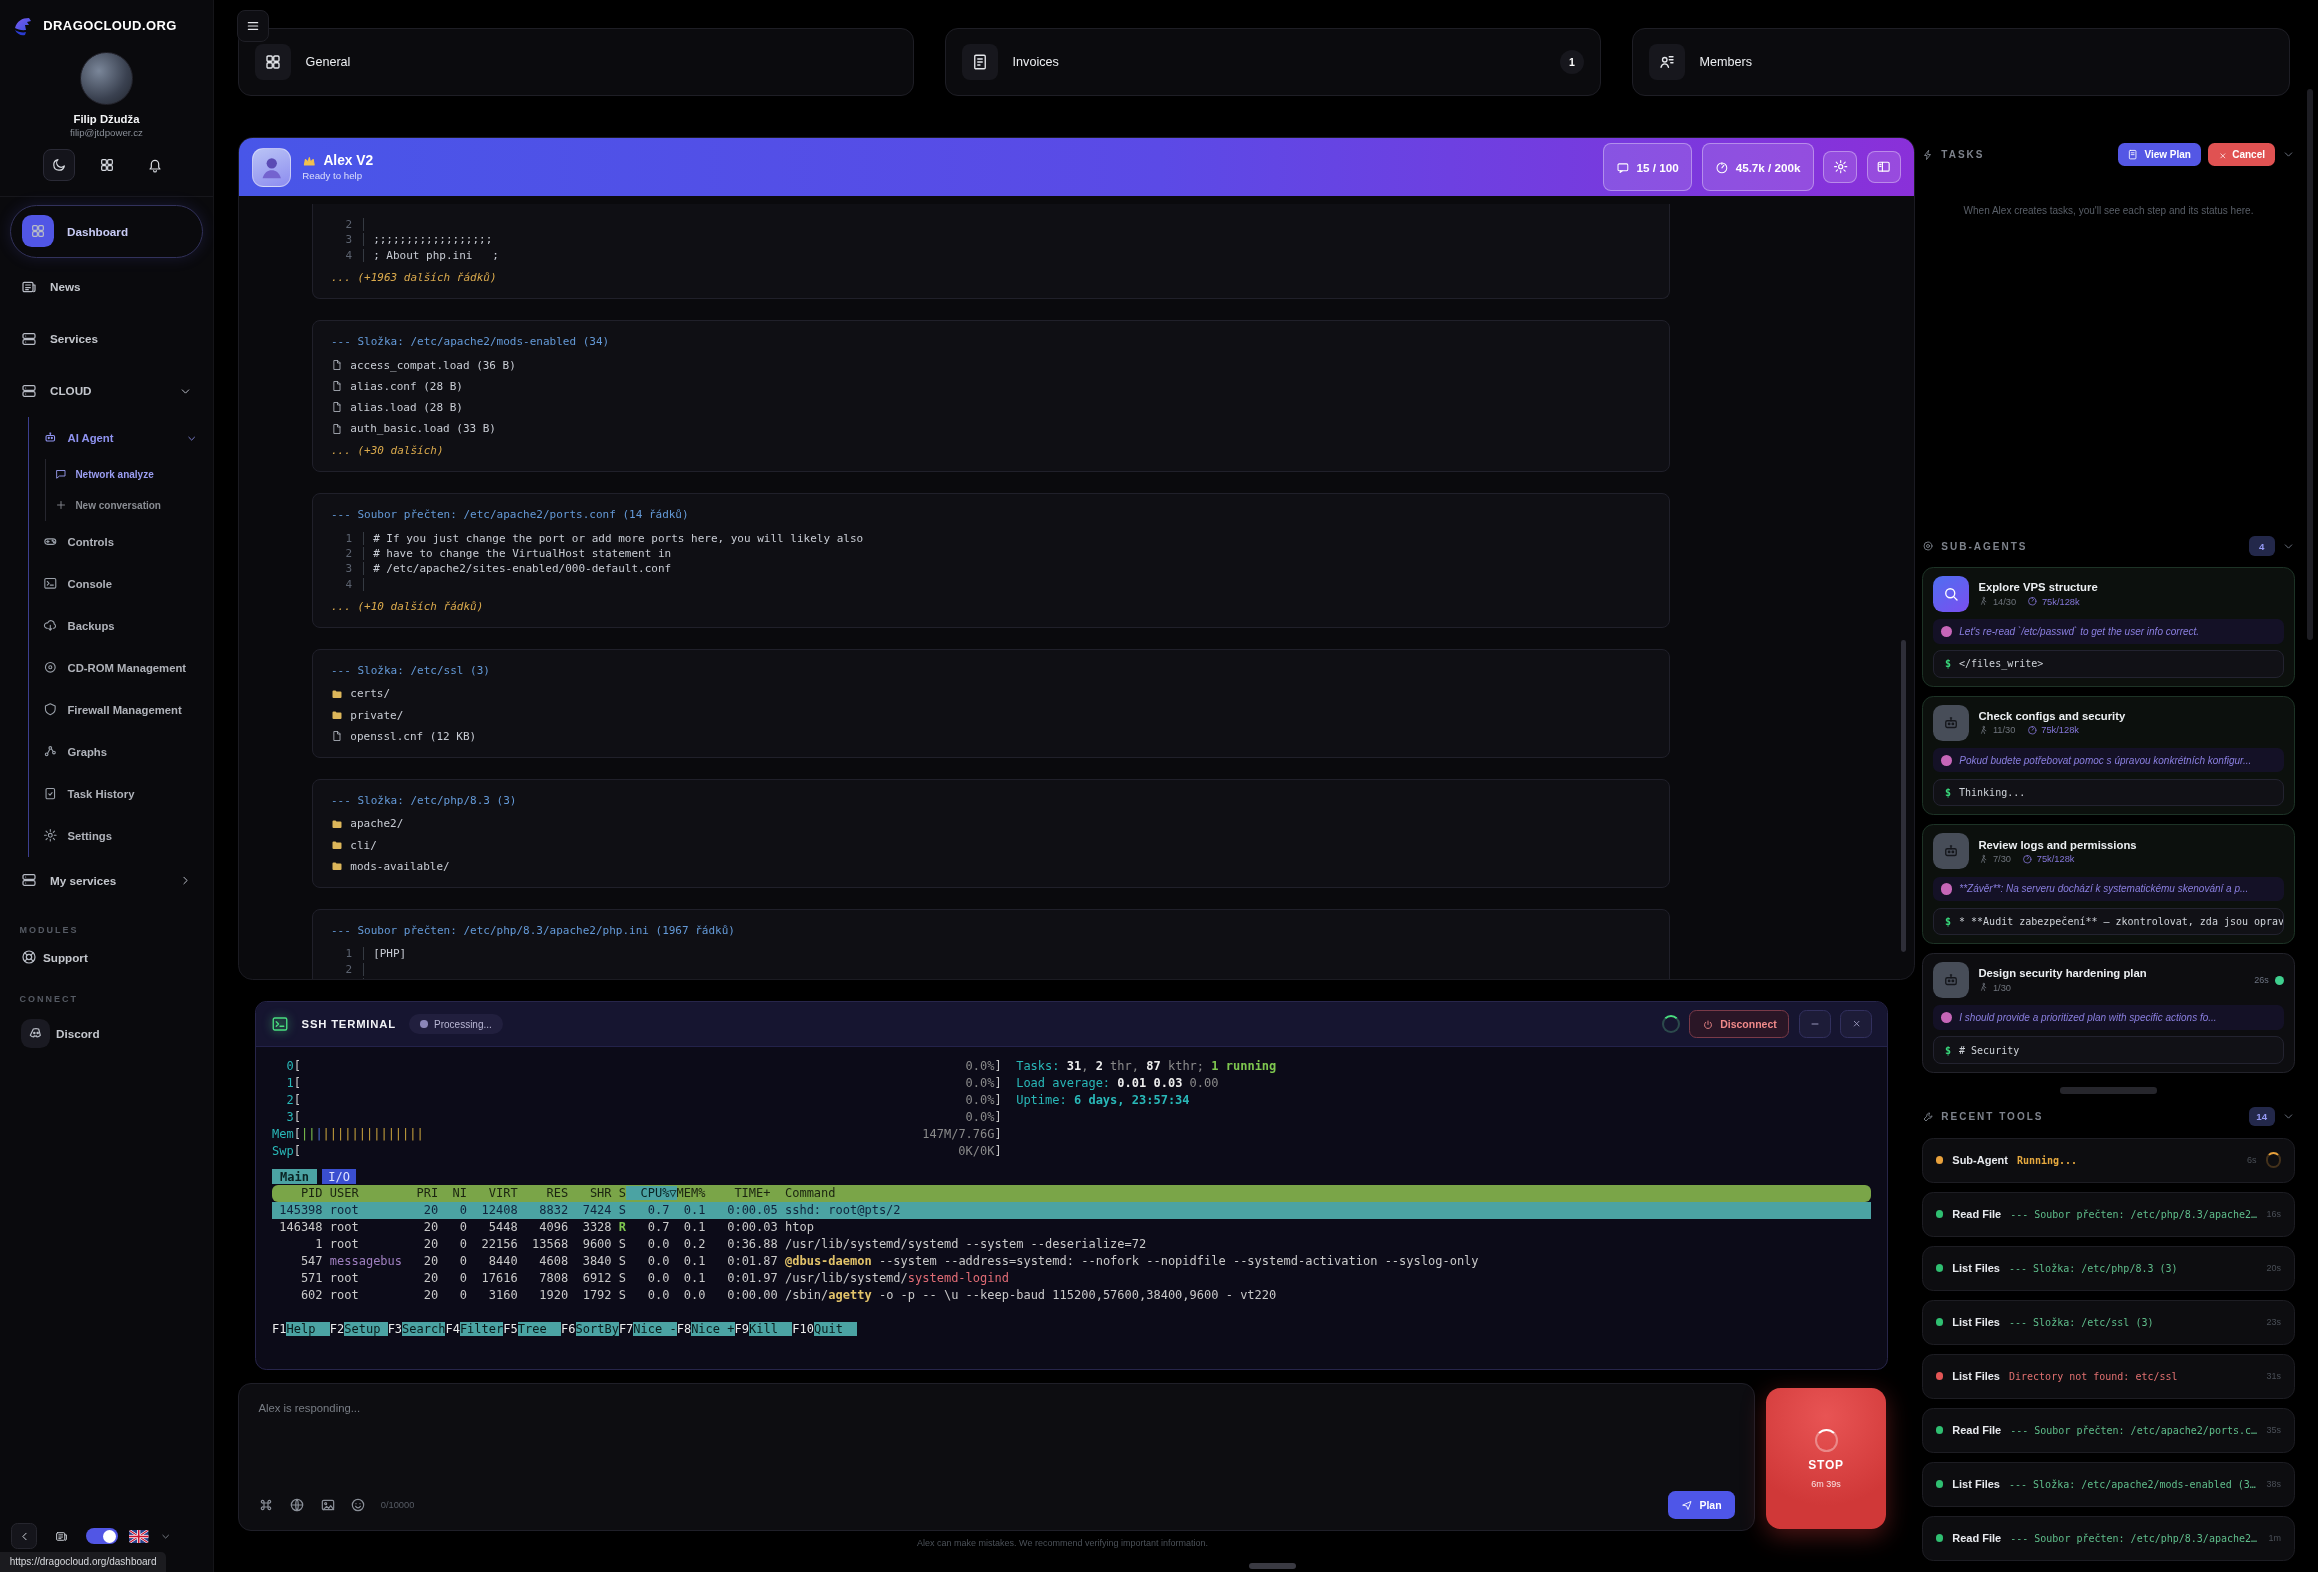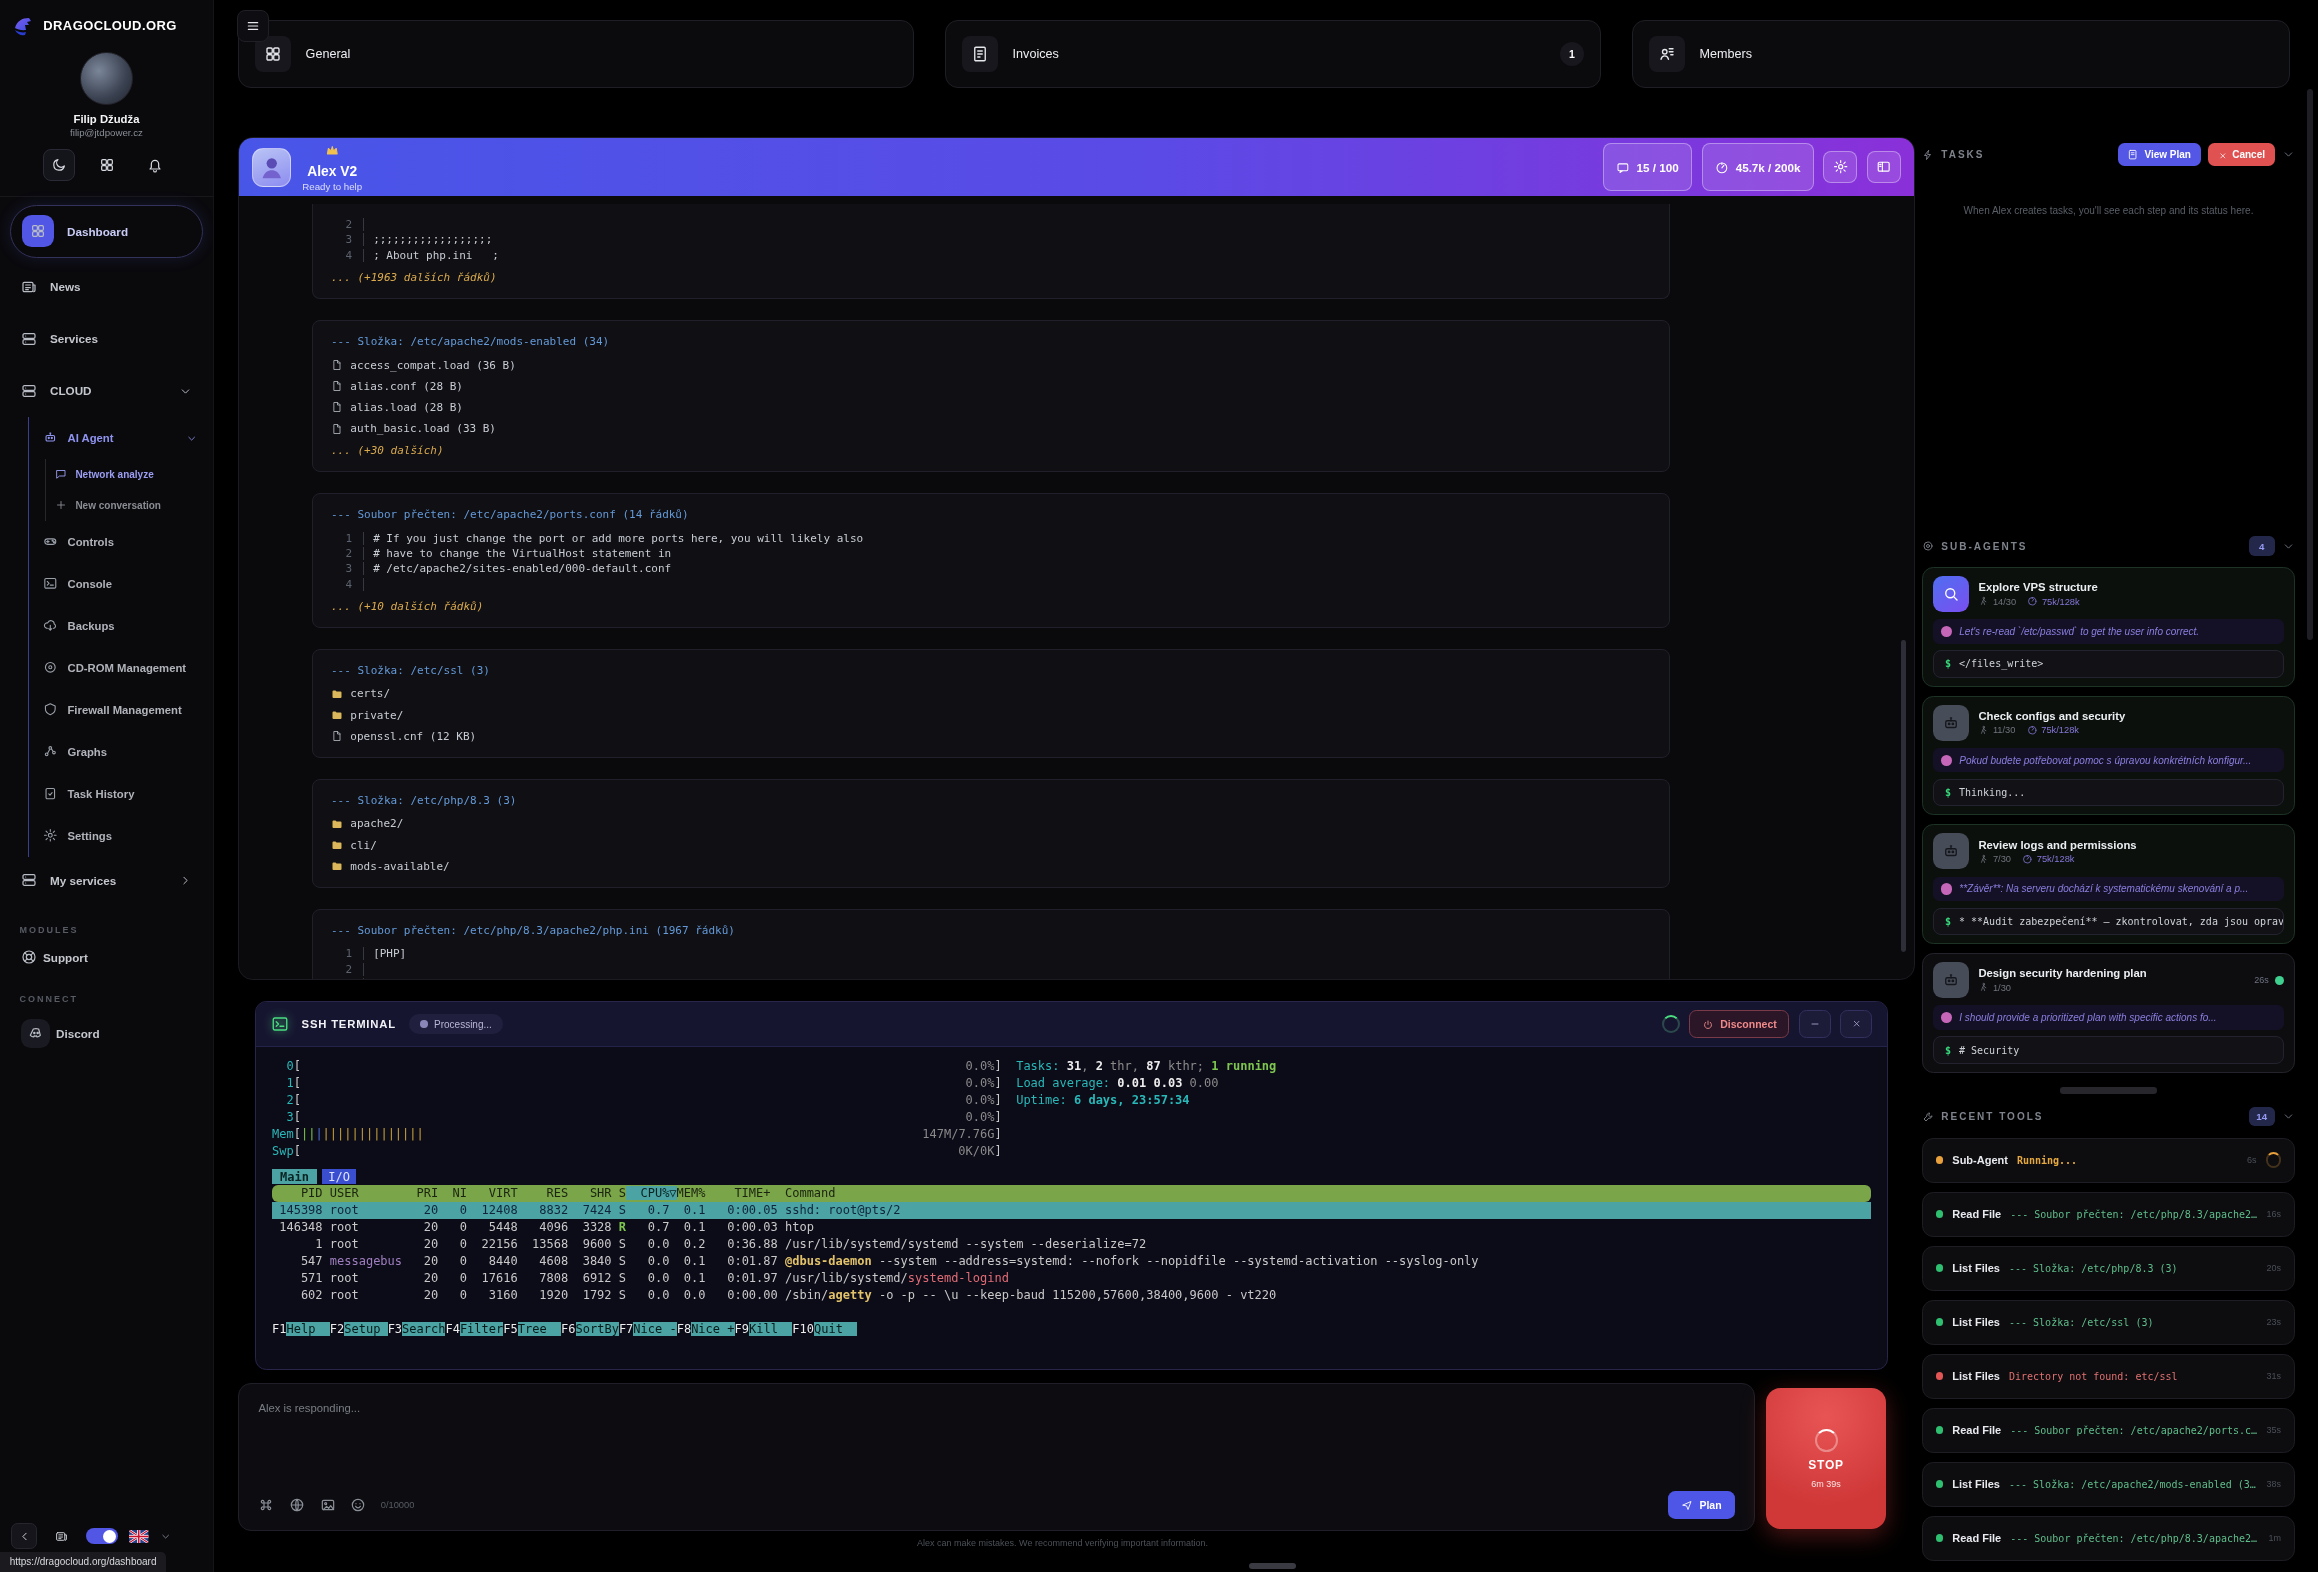--- a/index.html
+++ b/index.html
@@ -56,38 +56,38 @@
   .toggle::after { content:""; position:absolute; right:1.6px; top:1.6px; width:13px; height:13px;
     border-radius:50%; background:#fff; }
   .flag { width:19.4px; height:13px; border-radius:2.4px; overflow:hidden; }
   .statusbar { position:absolute; left:0; bottom:0; background:#1b1b1f; color:#d8dade;
     font-size:10px; padding:4px 9.7px 4.9px; border-top-right-radius:4.9px; white-space:nowrap; }
 
   
   .hamburger { position:absolute; left:237px; top:9.7px; width:32px; height:32px; border-radius:8px;
     background:#0e0e12; border:0.8px solid #1f1f26; display:flex; align-items:center; justify-content:center;
     color:#e5e7eb; cursor:pointer; z-index:4; }
-  .tabs { position:absolute; left:238px; top:20px; width:2056px; display:flex; gap:31px; }
+  .tabs { position:absolute; left:238px; top:28px; width:2056px; display:flex; gap:31px; }
   .tabcard { height:68px; background:#0b0b0e; border:0.8px solid #1e1e25; border-radius:13px;
     display:flex; align-items:center; gap:14.6px; padding:0 16px; cursor:pointer; }
   .tabcard .tile { width:36px; height:36px; border-radius:8px; background:#17171d; color:#e5e7eb;
     display:flex; align-items:center; justify-content:center; }
   .tabcard .lbl { font-size:12.6px; color:#eceef1; }
   .tabbadge { margin-left:auto; min-width:24px; height:24px; border-radius:50%; background:#17171d;
     color:#fff; font-size:10.5px; font-weight:bold; display:flex; align-items:center; justify-content:center; }
   .tc-general { width:676px; } .tc-invoices { width:656px; } .tc-members { width:658px; }
 
   
   .agent { position:absolute; left:238px; top:137px; width:1677px; height:843px;
     background:#0a0a0d; border:0.8px solid #1b1b22; border-radius:14.6px; overflow:hidden; }
   .agent-head { height:58px; background:linear-gradient(90deg,#4856e8 0%,#5b4ae6 55%,#8a30d9 100%);
     display:flex; align-items:center; padding:0 13px; gap:11.3px; }
   .alex-ava { width:39px; height:39px; border-radius:11.3px; background:linear-gradient(160deg,#b9c3f5,#8d8df0);
     border:0.8px solid rgba(255,255,255,.4); display:flex; align-items:center; justify-content:center; overflow:hidden; }
-  .alex-name { font-size:13.8px; font-weight:bold; color:#fff; display:flex; align-items:center; gap:6.5px;flex-direction:column; }
+  .alex-name { font-size:13.8px; font-weight:bold; color:#fff; display:flex; align-items:center; gap:6.5px; }
   .alex-status { font-size:9.7px; color:rgba(255,255,255,.8); margin-top:1.6px; }
   .head-right { margin-left:auto; display:flex; align-items:center; gap:9.7px; }
   .pill { height:48px; border-radius:8px; border:0.8px solid rgba(255,255,255,.35);
     background:rgba(255,255,255,.13); color:#fff; display:flex; align-items:center; gap:7.3px;
     padding:0 12px; font-size:11.7px; font-weight:bold; cursor:pointer; }
   .hbtn { width:34px; height:32px; border-radius:8px; border:0.8px solid rgba(255,255,255,.35);
     background:rgba(255,255,255,.13); color:#fff; display:flex; align-items:center; justify-content:center; cursor:pointer; }
   .chat { position:relative; padding:8px 0 0 73px; }
   .blocks { width:1358px; display:flex; flex-direction:column; gap:21px; }
   .cblock { background:#0f0f14; border:0.8px solid #20202a; border-radius:8px; padding:13px 18px;

